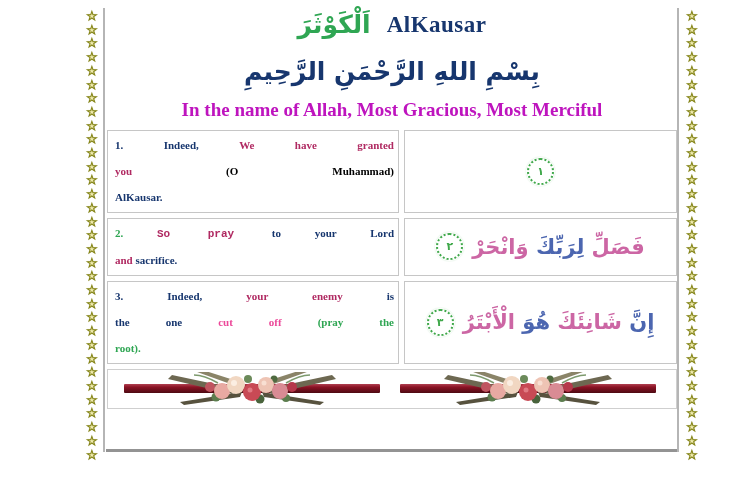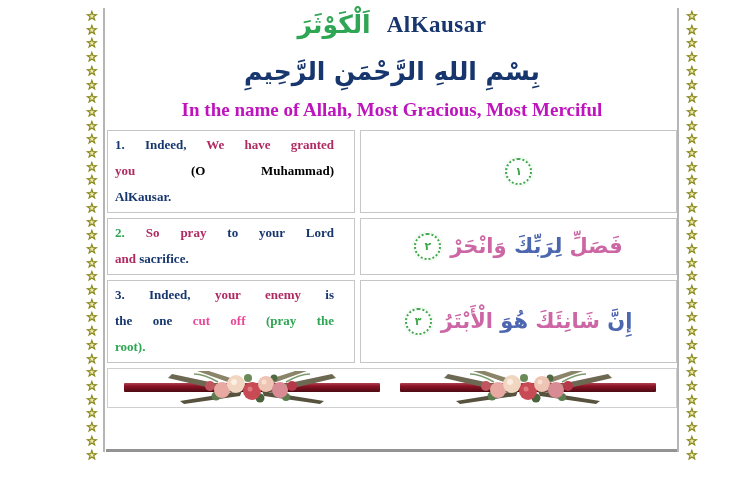--- a/index.html
+++ b/index.html
@@ -30,21 +30,21 @@
 
   .bismillah{margin-top:16px;text-align:center;font-family:"DejaVu Sans",sans-serif;
              font-size:25px;font-weight:bold;line-height:1.3;}
 
   .trans-header{margin-top:10px;text-align:center;font-size:19px;font-weight:bold;}
 
   
   .vtable{margin-top:9px;}
   .vrow{display:flex;gap:5px;margin-bottom:5px;}
   .cell{border:1px solid #c6c6c6;background:#ffffff;box-sizing:border-box;}
-  .cell.en{width:248px;padding:1px 20px 2px 7px;font-size:13px;font-weight:bold;line-height:26px;}
+  .cell.en{width:292px;padding:1px 4px 2px 7px;font-size:11px;font-weight:bold;line-height:26px;}
   .jline{text-align:justify;text-align-last:justify;}
   .jline.last{text-align:left;text-align-last:left;}
   .cell.ar{flex:1;display:flex;align-items:center;justify-content:center;gap:9px;
            direction:rtl;font-family:"DejaVu Sans",sans-serif;font-size:21px;font-weight:bold;
            padding:2px 8px;}
   .ar-words{white-space:normal;}
   .marker{display:inline-flex;width:23px;height:23px;border:2px dotted #3fa84a;
           border-radius:50%;align-items:center;justify-content:center;flex:none;
           font-size:11px;line-height:1;box-shadow:0 0 0 1px #ffffff, 0 0 2px #3fa84a;}
 
@@ -152,21 +152,21 @@
         </div>
         <div class="cell ar">
           <span class="marker" style="color: rgb(63, 168, 74);">
               <span>١</span>
             </span>
         </div>
       </div>
 
       <div class="vrow">
         <div class="cell en">
-          <div class="jline"><span style="color: rgb(47, 166, 83);">2. </span><span style="color: rgb(176, 42, 98);">So pray </span><span style="color: rgb(23, 54, 110);">to your Lord</span></div>
+          <div class="jline"><span style="color: rgb(47, 166, 83);">2. </span><span style="color: rgb(176, 42, 98); font-family: Liberation Mono, monospace;">So pray </span><span style="color: rgb(23, 54, 110);">to your Lord</span></div>
           <div class="jline last"><span style="color: rgb(176, 42, 98);">and </span><span style="color: rgb(23, 54, 110);">sacrifice.</span></div>
         </div>
         <div class="cell ar">
           <span class="ar-words"><span style="color: rgb(204, 102, 164);">فَصَلِّ </span><span style="color: rgb(76, 102, 176);">لِرَبِّكَ </span><span style="color: rgb(204, 102, 164);">وَانْحَرْ</span></span>
           <span class="marker" style="color: rgb(63, 168, 74);">
               <span>٢</span>
             </span>
         </div>
       </div>
 

